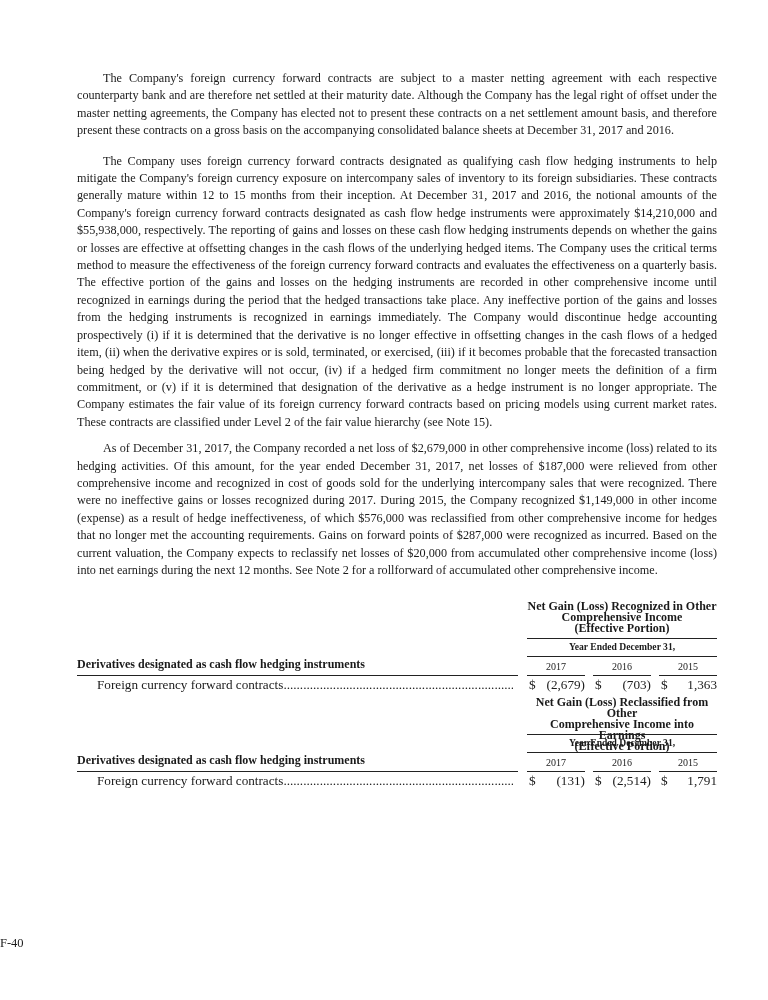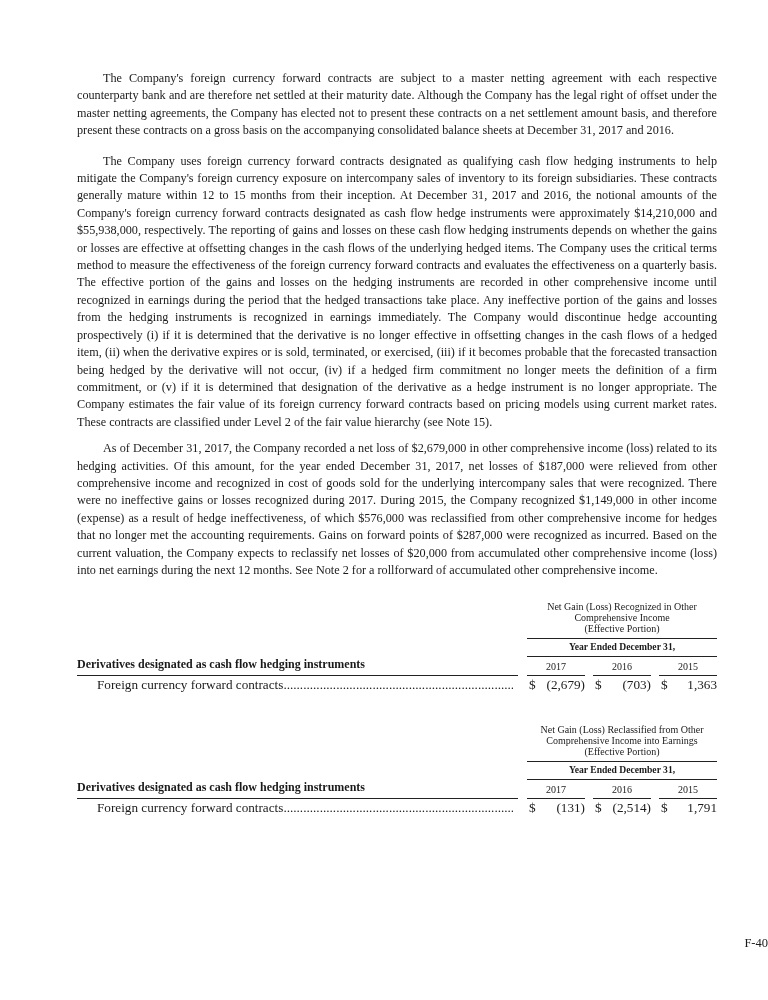--- a/index.html
+++ b/index.html
@@ -5,32 +5,32 @@
     html, body { margin: 0; padding: 0; background: #ffffff; }
     body { width: 768px; height: 1000px; position: relative; overflow: hidden;
       font-family: "Liberation Serif", "DejaVu Serif", serif; color: #1a1a1a; }
     .page { position: absolute; left: 77px; top: 70px; width: 640px; }
     p.para { margin: 0; font-size: 12.2px; line-height: 17.4px; text-align: justify; text-indent: 26px; }
     .gap { height: 9px; }
     h3.section { margin: 0; font-size: 12.2px; line-height: 17.4px; font-style: italic; font-weight: bold; padding-left: 26px; }
     .tbl { position: relative; width: 640px; margin-top: 0; }
     .tbl-head { position: relative; height: 56px; }
     .hdr-title { position: absolute; left: 450px; width: 190px; top: 0; text-align: center;
-      font-size: 10px; line-height: 11px; font-weight: normal; }
+      font-size: 12px; line-height: 11px; font-weight: bold; }
     .rule { position: absolute; height: 0; border-top: 1.4px solid #222; }
     .year-ended { position: absolute; left: 450px; width: 190px; text-align: center; font-size: 9.6px; font-weight: bold; }
     .col-hdr-row { position: relative; height: 18px; }
     .col-label { position: absolute; left: 0; bottom: 3px; font-size: 12px; font-weight: bold; }
     .yr { position: absolute; bottom: 3px; width: 58px; text-align: center; font-size: 10px; font-weight: normal; }
     .data-row { position: relative; height: 20px; }
     .row-label { position: absolute; left: 20px; top: 2px; font-size: 13.2px; white-space: nowrap; width: 416px; overflow: hidden; }
     .cell { position: absolute; top: 2px; width: 58px; font-size: 13.2px; }
     .cell .cur { position: absolute; left: 2px; }
     .cell .amt { position: absolute; right: 0; }
-    .footer { position: absolute; top: 936px; left: 0; width: 768px; text-align: right; font-size: 12.5px; }
+    .footer { position: absolute; top: 936px; left: 0; width: 768px; text-align: left; font-size: 12.5px; }
   </style>
 </head>
 <body>
 
 <div class="page">
   <p class="para">The Company's foreign currency forward contracts are subject to a master netting agreement with each respective counterparty bank and are therefore net settled at their maturity date. Although the Company has the legal right of offset under the master netting agreements, the Company has elected not to present these contracts on a net settlement amount basis, and therefore present these contracts on a gross basis on the accompanying consolidated balance sheets at December 31, 2017 and 2016.</p>
   <div class="gap"></div>
   <div style="height:4px"></div>
   <p class="para">The Company uses foreign currency forward contracts designated as qualifying cash flow hedging instruments to help mitigate the Company's foreign currency exposure on intercompany sales of inventory to its foreign subsidiaries. These contracts generally mature within 12 to 15 months from their inception. At December 31, 2017 and 2016, the notional amounts of the Company's foreign currency forward contracts designated as cash flow hedge instruments were approximately $14,210,000 and $55,938,000, respectively. The reporting of gains and losses on these cash flow hedging instruments depends on whether the gains or losses are effective at offsetting changes in the cash flows of the underlying hedged items. The Company uses the critical terms method to measure the effectiveness of the foreign currency forward contracts and evaluates the effectiveness on a quarterly basis. The effective portion of the gains and losses on the hedging instruments are recorded in other comprehensive income until recognized in earnings during the period that the hedged transactions take place. Any ineffective portion of the gains and losses from the hedging instruments is recognized in earnings immediately. The Company would discontinue hedge accounting prospectively (i) if it is determined that the derivative is no longer effective in offsetting changes in the cash flows of a hedged item, (ii) when the derivative expires or is sold, terminated, or exercised, (iii) if it becomes probable that the forecasted transaction being hedged by the derivative will not occur, (iv) if a hedged firm commitment no longer meets the definition of a firm commitment, or (v) if it is determined that designation of the derivative as a hedge instrument is no longer appropriate. The Company estimates the fair value of its foreign currency forward contracts based on pricing models using current market rates. These contracts are classified under Level 2 of the fair value hierarchy (see Note 15).</p>
   <div class="gap"></div>
@@ -68,21 +68,21 @@
         <span class="cur">$</span>
         <span class="amt">(703)</span>
       </div>
       <div class="cell" style="left:582px;">
         <span class="cur">$</span>
         <span class="amt">1,363</span>
       </div>
     </div>
   </div>
 
-  <div class="tbl" style="margin-top:29px;">
+  <div class="tbl" style="margin-top:2px;">
     <div class="tbl-head">
       <div class="hdr-title">
         <div>Net Gain (Loss) Reclassified from Other</div>
         <div>Comprehensive Income into Earnings</div>
         <div>(Effective Portion)</div>
       </div>
       <div class="rule" style="left:450px;width:190px;top:37px;"></div>
       <div class="year-ended" style="top:40px;">Year Ended December 31,</div>
       <div class="rule" style="left:450px;width:190px;top:55px;"></div>
     </div>

